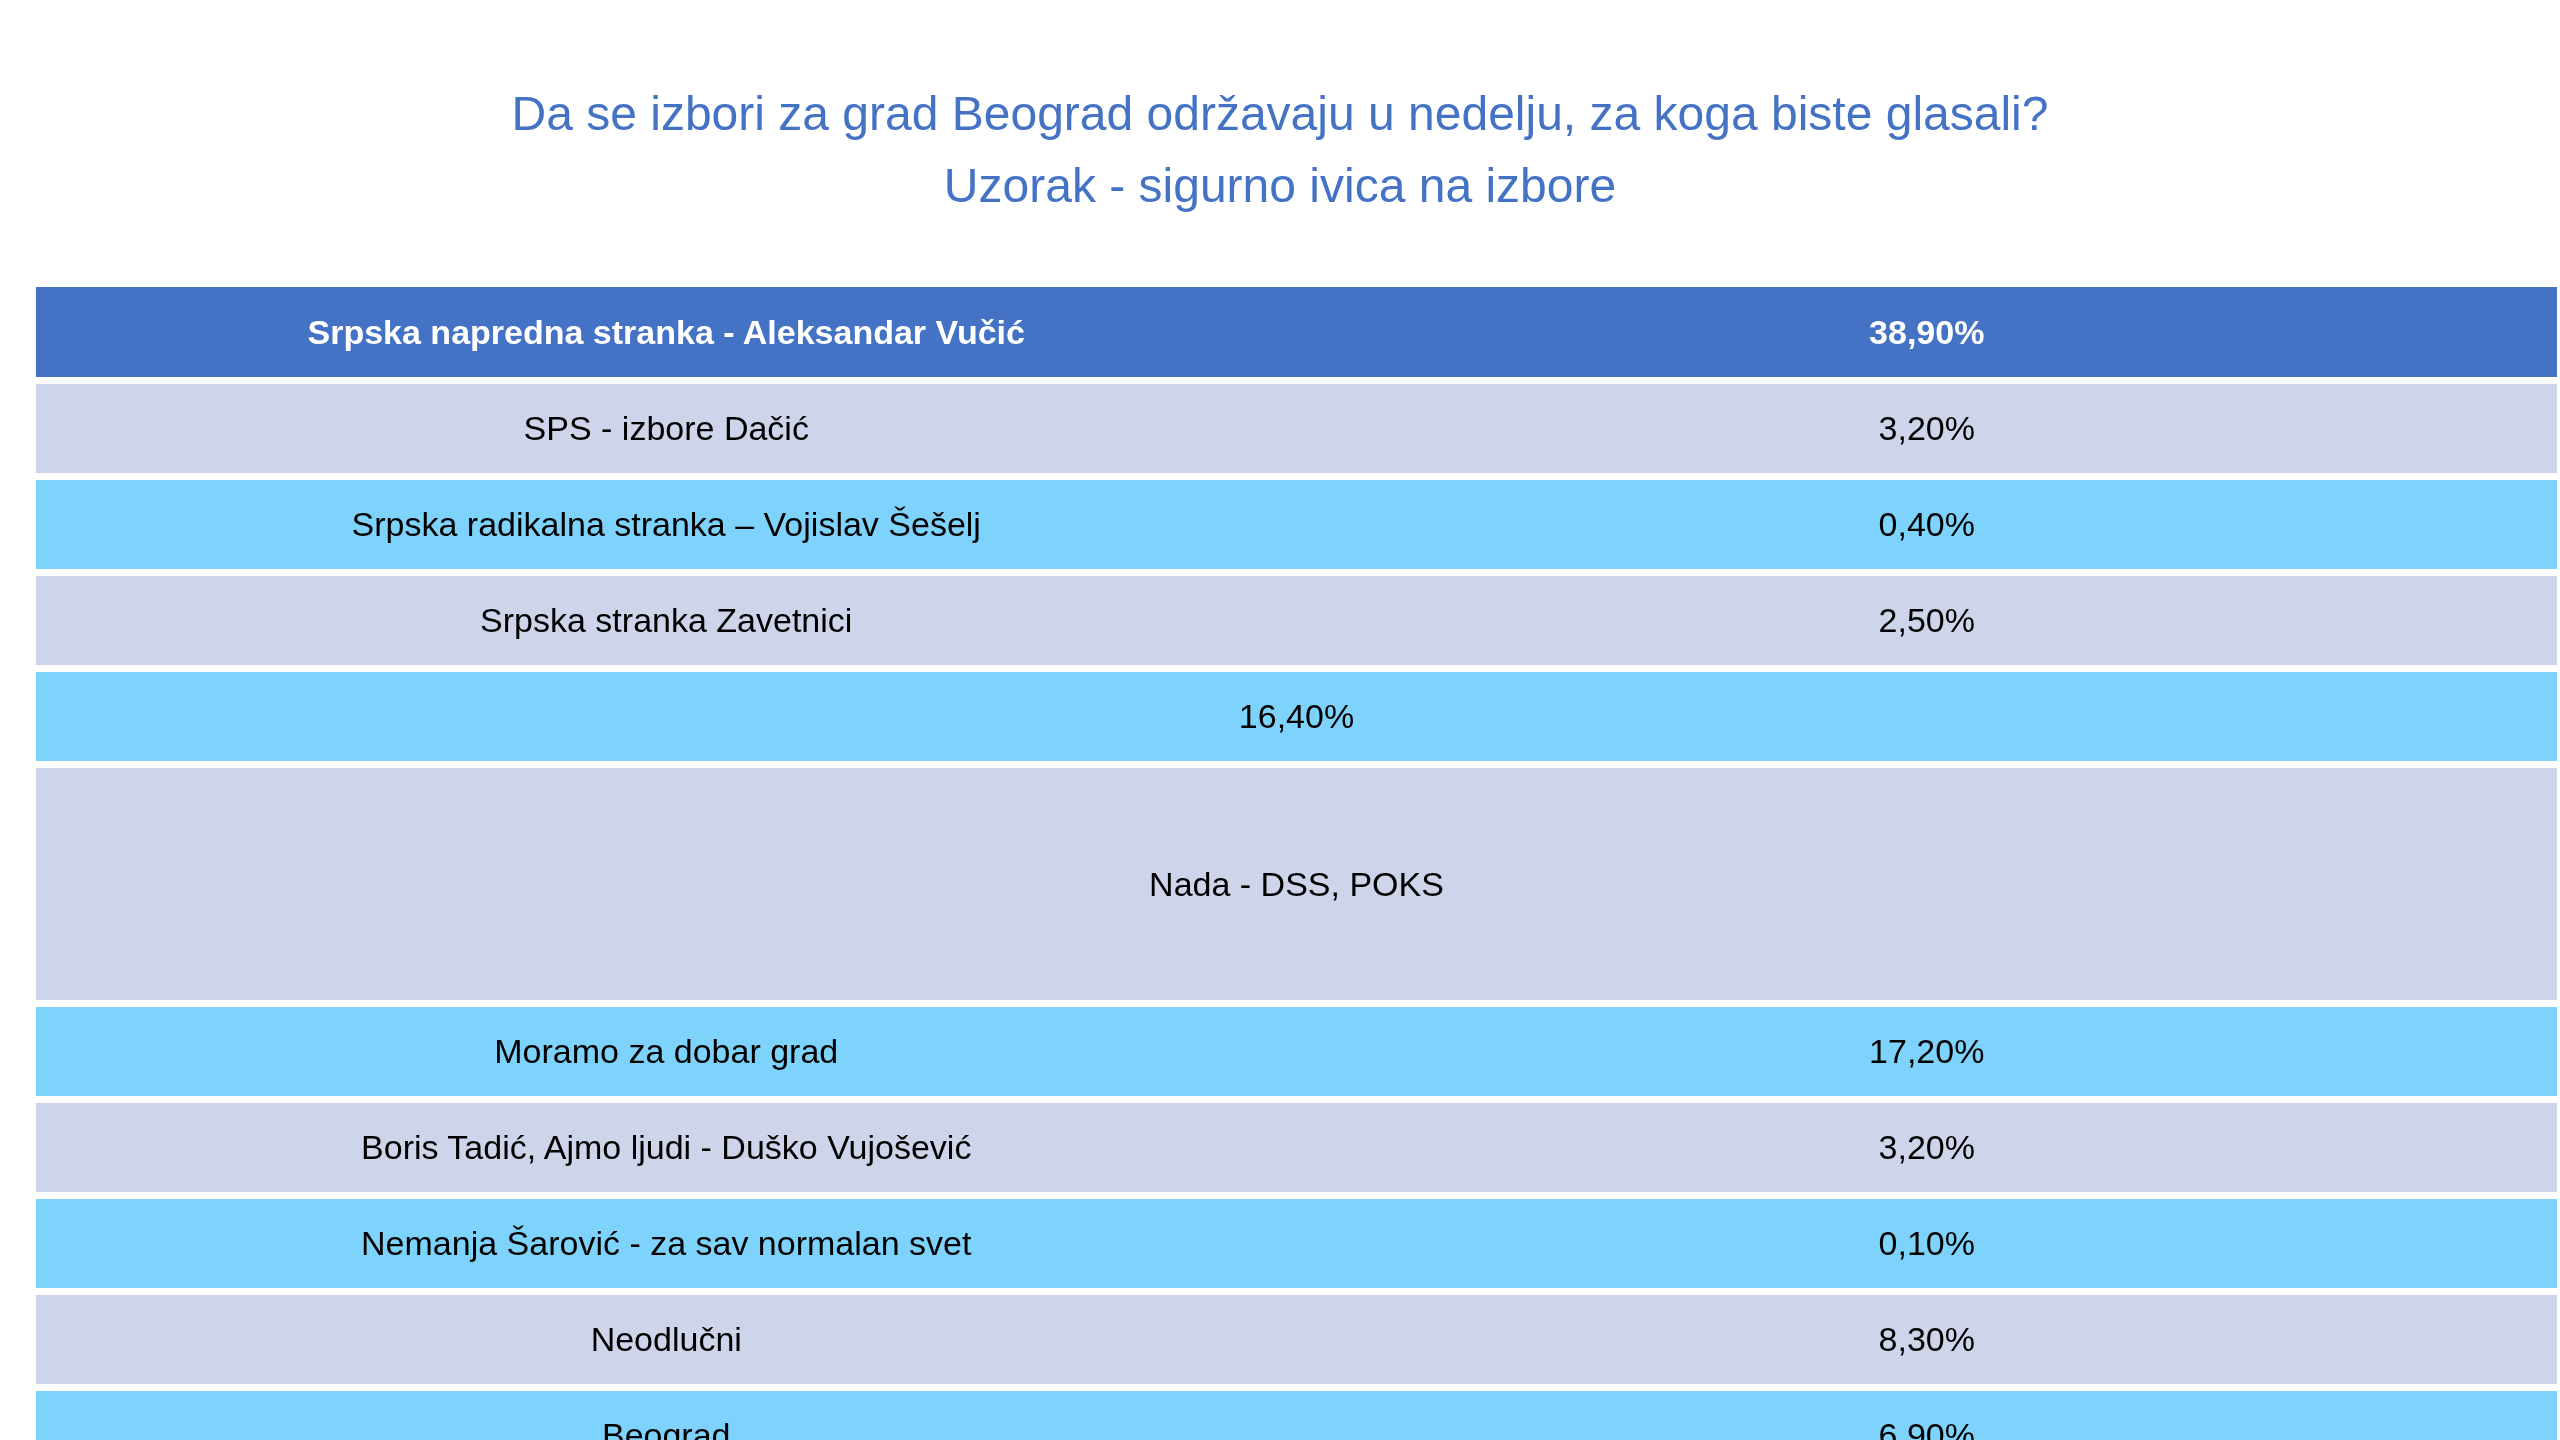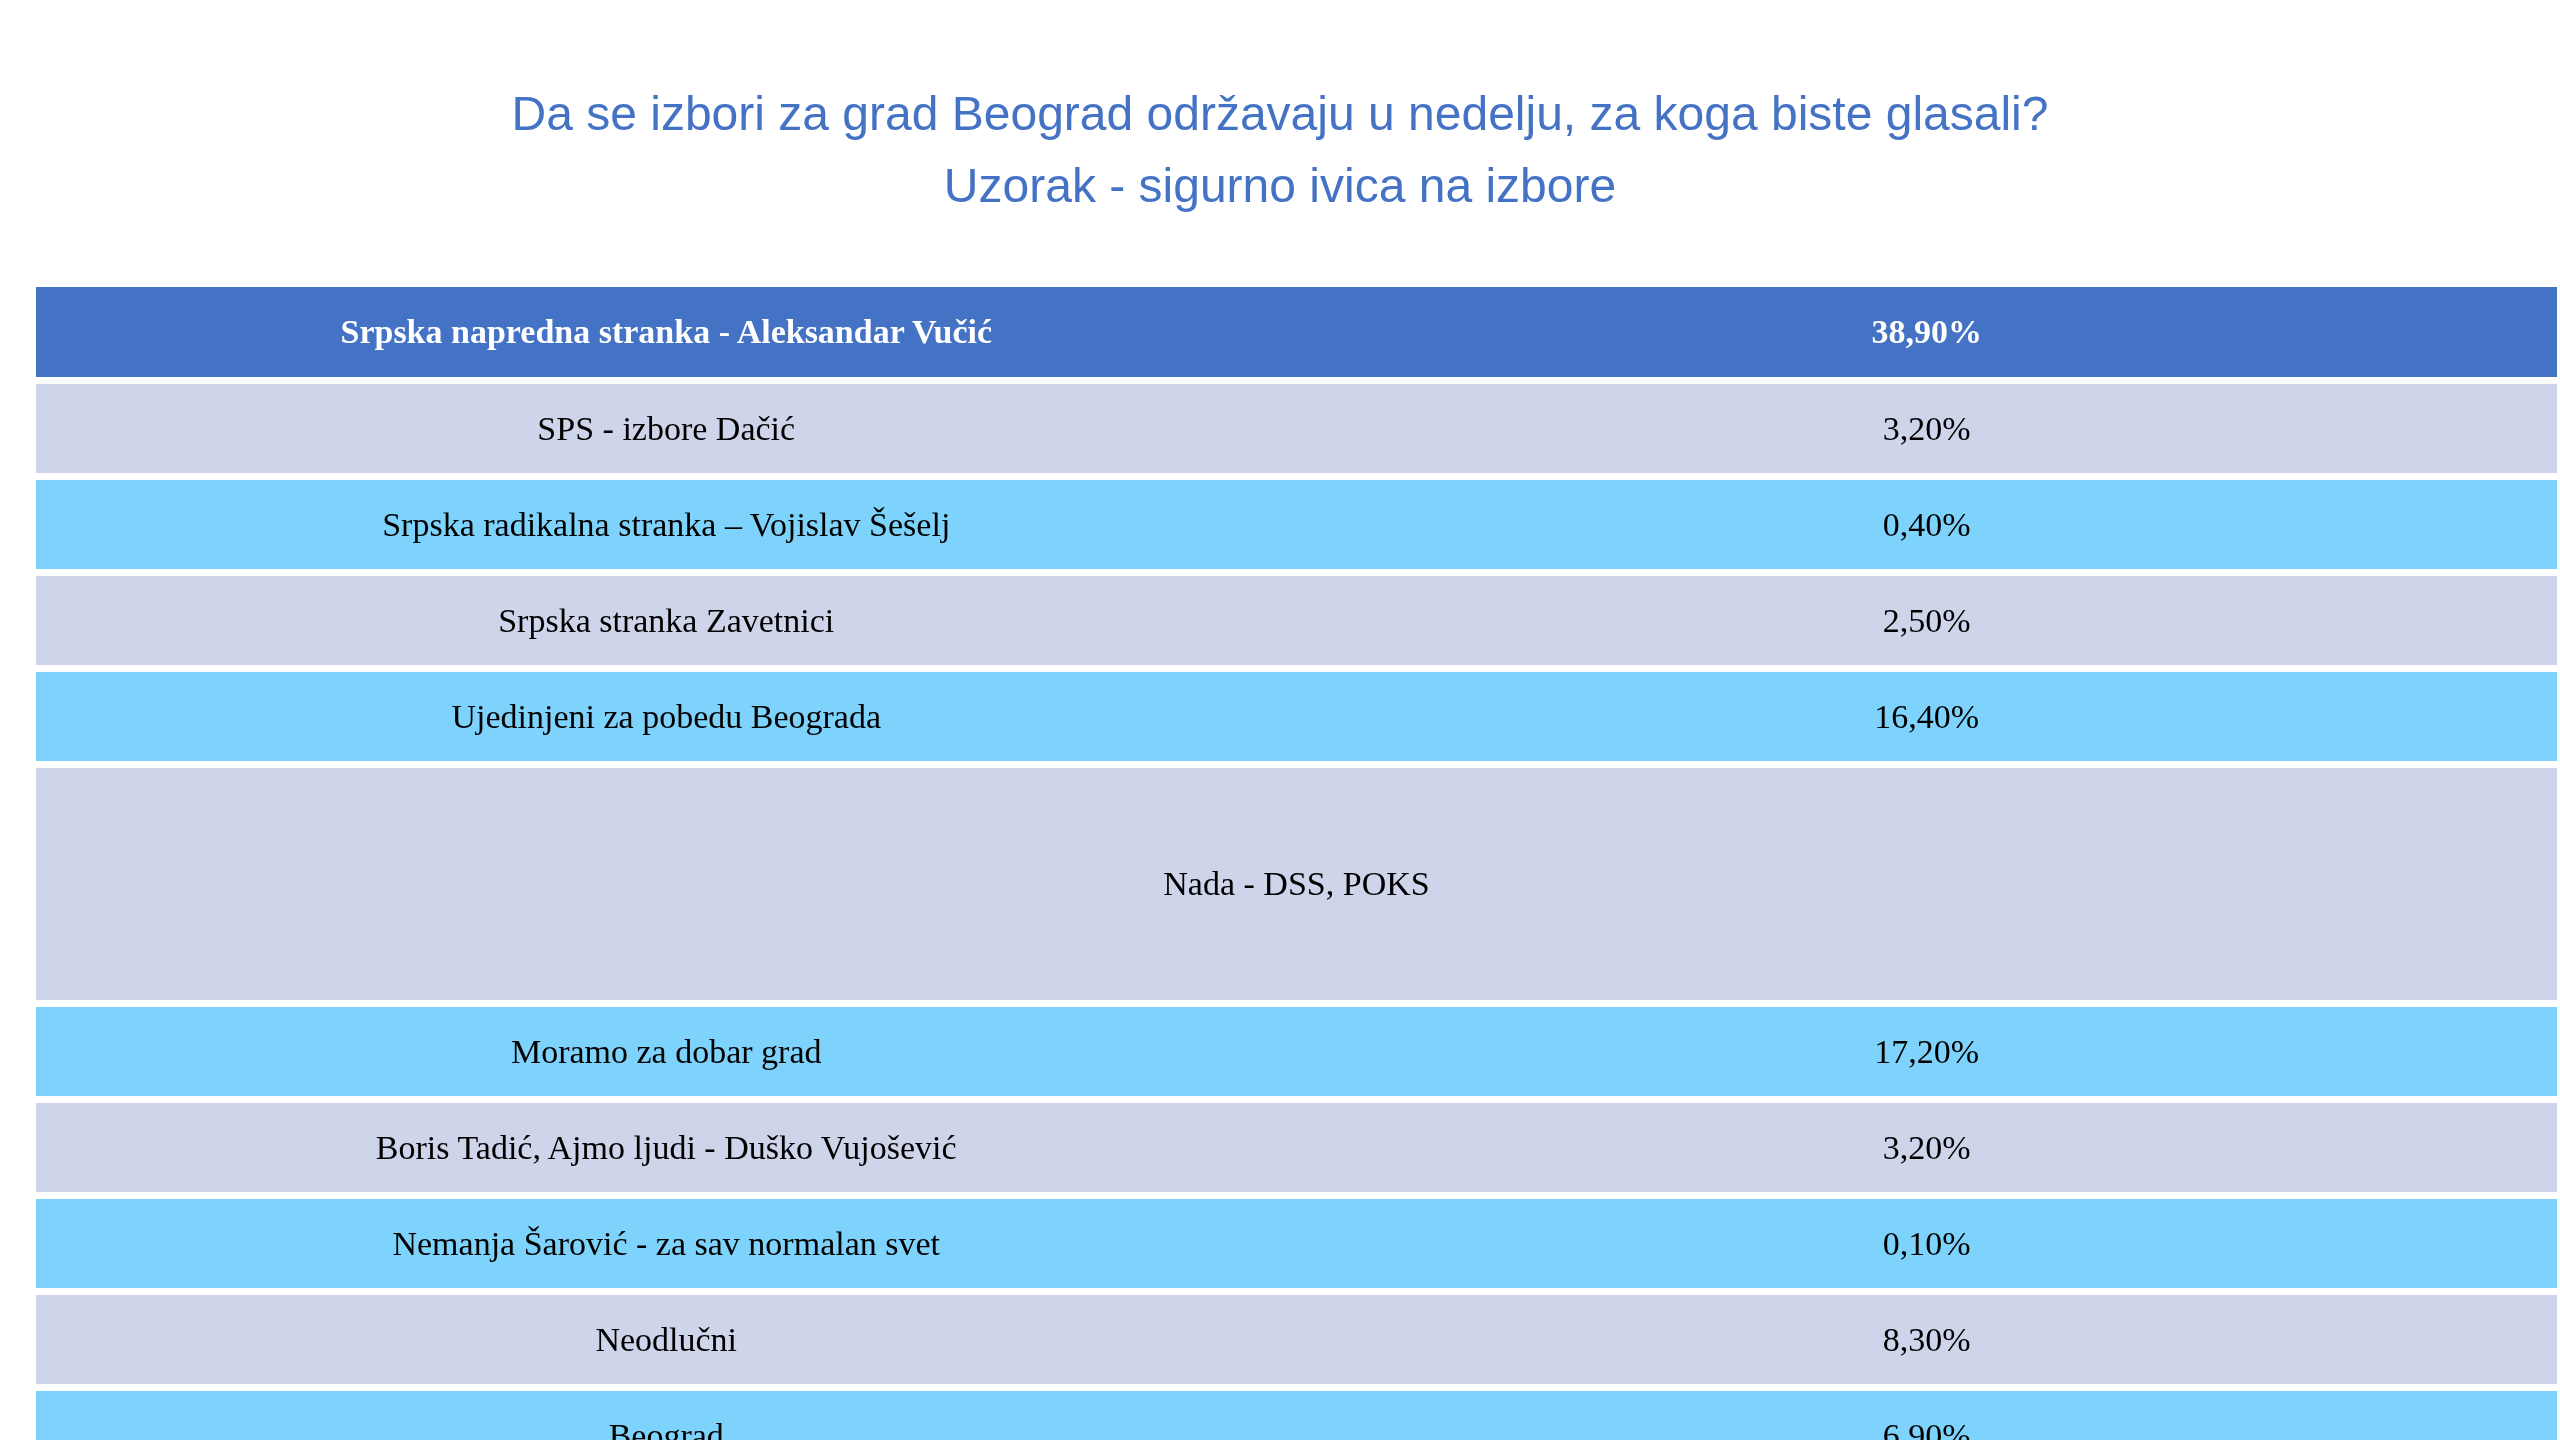--- a/index.html
+++ b/index.html
@@ -34,21 +34,20 @@
     top: 287px;
     width: 2521px;
     display: flex;
     flex-direction: column;
     gap: 7px;
   }
   .row {
     display: flex;
     height: 89px;
     flex: none;
-    font-family: Liberation Serif, serif;
   }
   .row.header-row { height: 90px; }
   .row.tall { height: 232px; }
   .cell {
     flex: 1 1 0;
     display: flex;
     align-items: center;
     justify-content: center;
     text-align: center;
     font-size: 34px;
@@ -89,21 +88,20 @@
         <div class="cell">Srpska radikalna stranka – Vojislav Šešelj</div>
         <div class="cell">0,40%</div>
       </div>
 
       <div class="row band-dark">
         <div class="cell">Srpska stranka Zavetnici</div>
         <div class="cell">2,50%</div>
       </div>
 
       <div class="row band-light">
-        <div class="cell">Ujedinjeni za pobedu Beograda</div>
         <div class="cell">16,40%</div>
       </div>
 
       <div class="row band-dark tall">
         <div class="cell">Nada - DSS, POKS</div>
       </div>
 
       <div class="row band-light">
         <div class="cell">Moramo za dobar grad</div>
         <div class="cell">17,20%</div>

